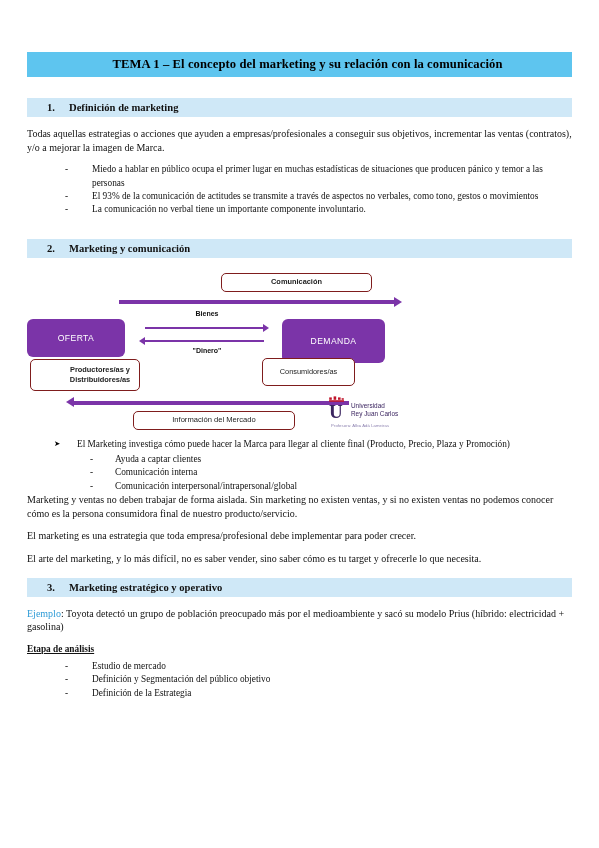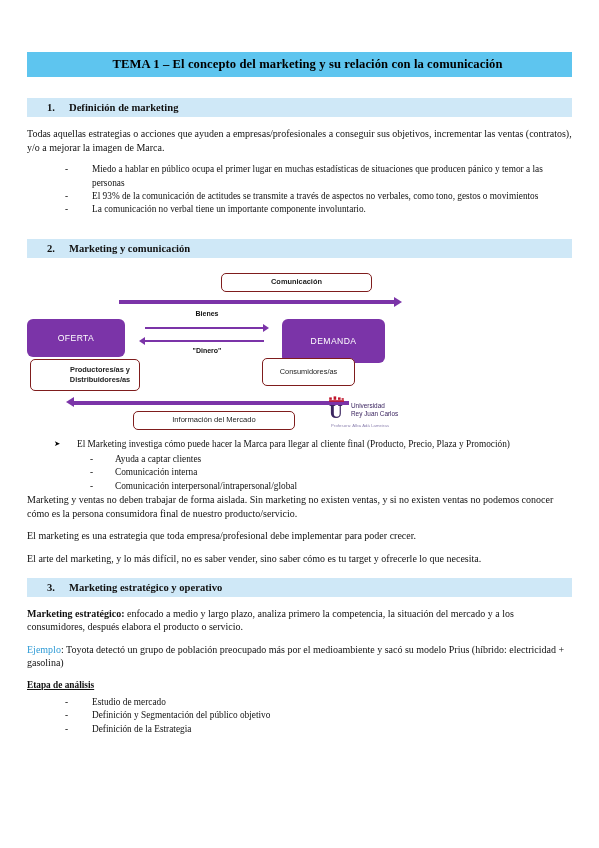--- a/index.html
+++ b/index.html
@@ -281,23 +281,20 @@
 
   <p class="body">Marketing y ventas no deben trabajar de forma aislada. Sin marketing no existen ventas, y si no existen ventas no podemos conocer cómo es la persona consumidora final de nuestro producto/servicio.</p>
   <p class="body" style="margin-top:9px;">El marketing es una estrategia que toda empresa/profesional debe implementar para poder crecer.</p>
   <p class="body">El arte del marketing, y lo más difícil, no es saber vender, sino saber cómo es tu target y ofrecerle lo que necesita.</p>
 
   <div class="section-head" style="margin-top:12px;">
     <span class="num">3.</span>
     <span class="stitle">Marketing estratégico y operativo</span>
   </div>
 
-  <p class="body">
-    <span class="bold">Marketing estratégico:</span><span> enfocado a medio y largo plazo, analiza primero la competencia, la situación del mercado y a los consumidores, después elabora el producto o servicio.</span>
-  </p>
 
   <p class="body">
     <span class="ejemplo">Ejemplo</span><span>: Toyota detectó un grupo de población preocupado más por el medioambiente y sacó su modelo Prius (híbrido: electricidad + gasolina)</span>
   </p>
 
   <span class="uline">Etapa de análisis</span>
 
   <ul class="dash">
     <li>Estudio de mercado</li>
     <li>Definición y Segmentación del público objetivo</li>

